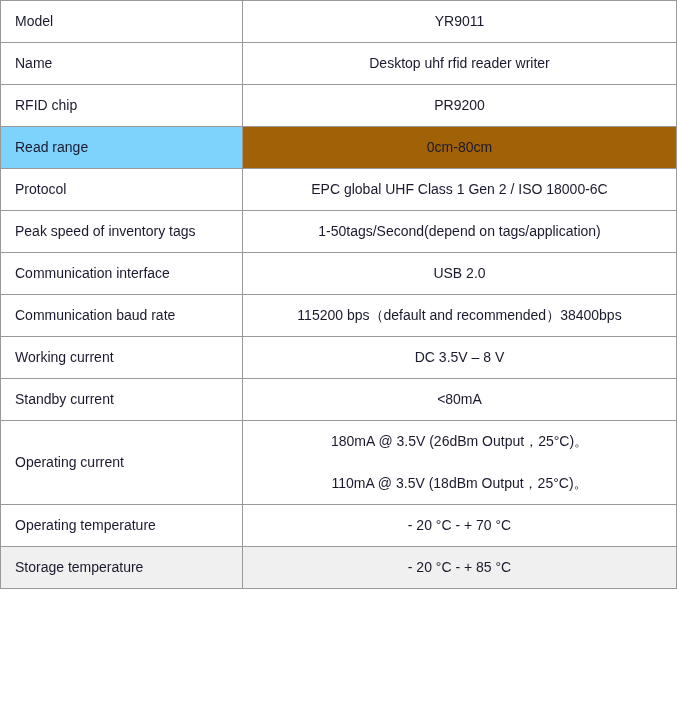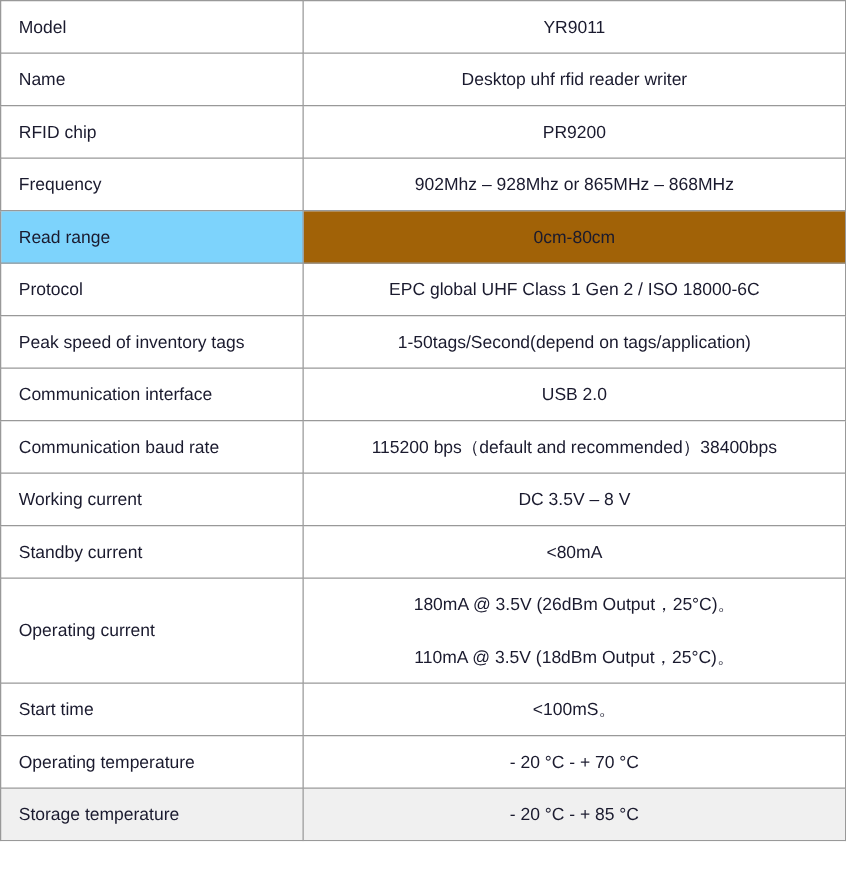--- a/index.html
+++ b/index.html
@@ -63,24 +63,20 @@
         <td class="value-col">YR9011</td>
       </tr>
       <tr>
         <td class="label-col">Name</td>
         <td class="value-col">Desktop uhf rfid reader writer</td>
       </tr>
       <tr>
         <td class="label-col">RFID chip</td>
         <td class="value-col">PR9200</td>
       </tr>
-      <tr>
-        <td class="label-col">Frequency</td>
-        <td class="value-col">902Mhz – 928Mhz or 865MHz – 868MHz</td>
-      </tr>
       <tr class="highlight-row">
         <td class="label-col">Read range</td>
         <td class="value-col">0cm-80cm</td>
       </tr>
       <tr>
         <td class="label-col">Protocol</td>
         <td class="value-col">EPC global UHF Class 1 Gen 2 / ISO 18000-6C</td>
       </tr>
       <tr>
         <td class="label-col">Peak speed of inventory tags</td>
@@ -100,24 +96,20 @@
       </tr>
       <tr>
         <td class="label-col">Standby current</td>
         <td class="value-col">&lt;80mA</td>
       </tr>
       <tr>
         <td class="label-col">Operating current</td>
         <td class="value-col"><p>180mA @ 3.5V (26dBm Output，25°C)。</p><br><p>110mA @ 3.5V (18dBm Output，25°C)。</p></td>
       </tr>
       <tr>
-        <td class="label-col">Start time</td>
-        <td class="value-col">&lt;100mS。</td>
-      </tr>
-      <tr>
         <td class="label-col">Operating temperature</td>
         <td class="value-col">- 20 °C -   + 70 °C</td>
       </tr>
       <tr class="shaded-row">
         <td class="label-col">Storage temperature</td>
         <td class="value-col">- 20 °C -   + 85 °C</td>
       </tr>
     </tbody>
 </table>
 

